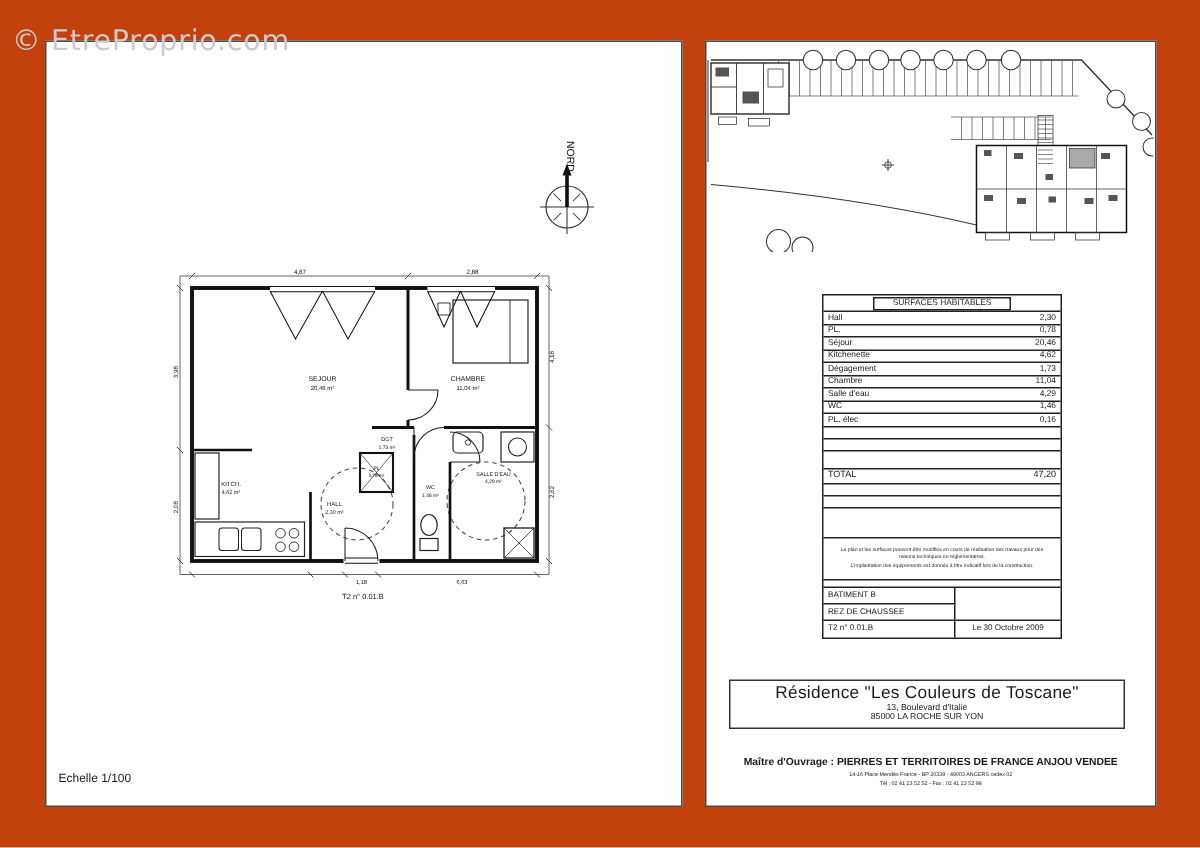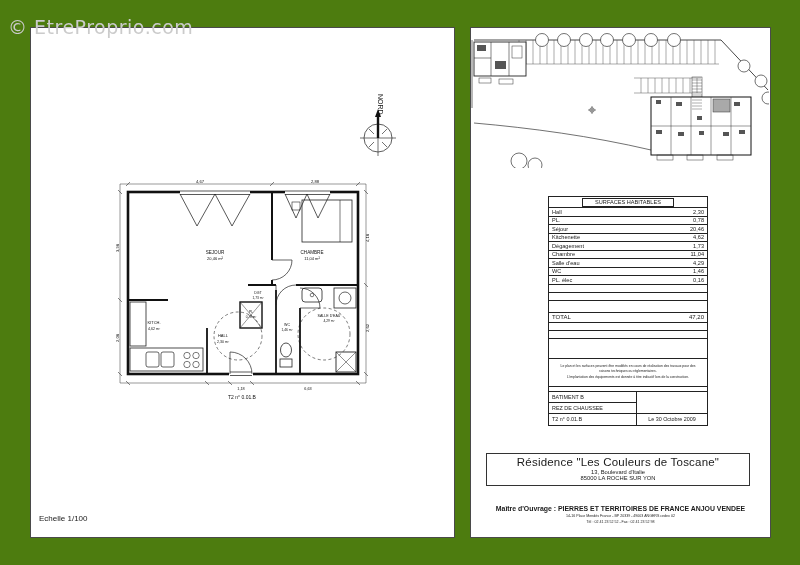--- a/index.html
+++ b/index.html
@@ -1,17 +1,17 @@
 <!DOCTYPE html>
 <html><head>
 <meta charset="utf-8">
 <style>
   * { box-sizing: border-box; margin: 0; padding: 0; }
   html,body { width: 800px; height: 565px; background: #ffffff; font-family: "Liberation Sans", sans-serif; color: #1a1a1a; }
-  #canvas { position: relative; width: 800px; height: 565px; background: #4d7c0f; overflow: hidden; }
+  #canvas { position: relative; width: 800px; height: 565px; background: #c2410c; overflow: hidden; }
 
   .panel { position: absolute; border: 1px solid #4a4a4a; background: #ffffff; }
   #left-panel  { left: 30px;  top: 27px; width: 425px; height: 511px; }
   #right-panel { left: 470px; top: 27px; width: 301px; height: 511px; }
 
   .watermark { position: absolute; left: 8px; top: 16px; font-size: 19px; color: #cbcbcb;
                letter-spacing: .5px; z-index: 6; font-family: "DejaVu Sans", sans-serif; }
 
   .scale-label { position: absolute; left: 39px; top: 514px; font-size: 8px; z-index: 3; text-align: center; }
 

